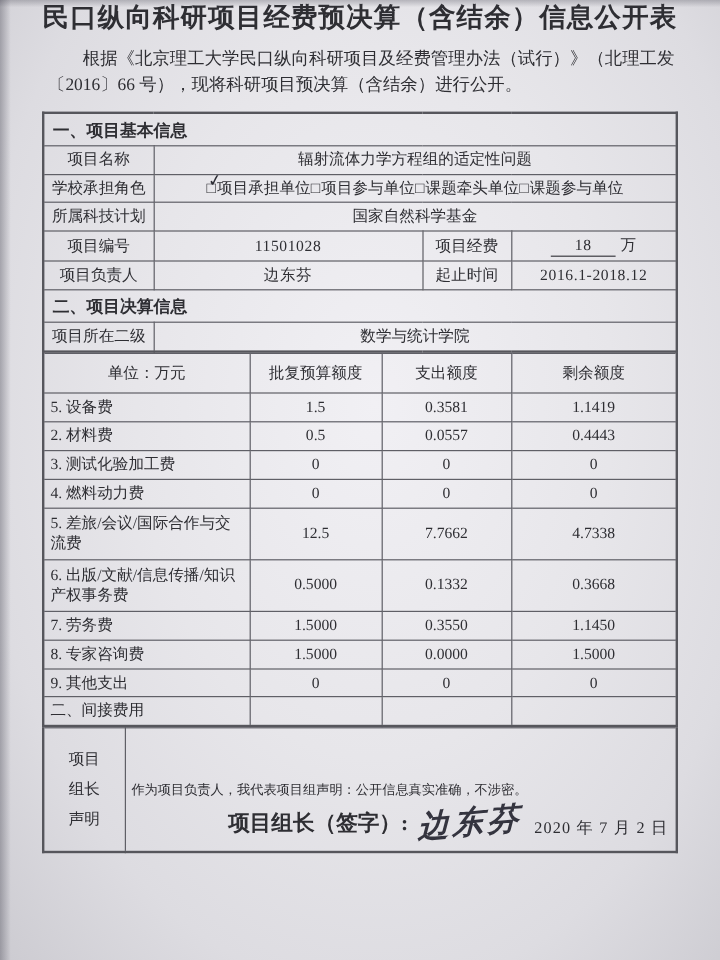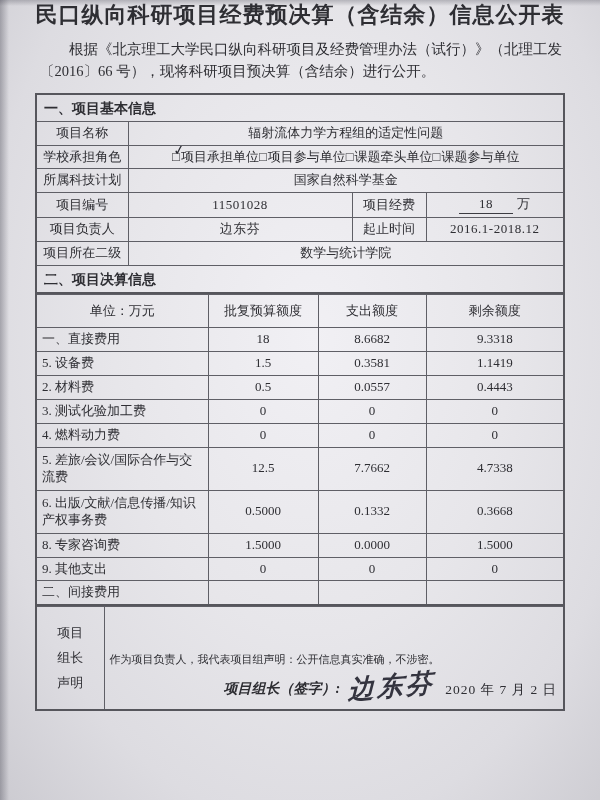--- a/index.html
+++ b/index.html
@@ -66,21 +66,21 @@
     font-family:"DejaVu Sans",sans-serif;
   }
   
   .decl-label div{line-height:1.9;text-align:center;font-size:13px;}
   .decl-cell{position:relative;height:96px;vertical-align:top;}
   .decl-state{padding-top:2px;font-size:11px;}
   .sign-row{
     position:absolute;right:6px;bottom:8px;
     display:flex;align-items:flex-end;gap:6px;white-space:nowrap;
   }
-  .sign-label{font-size:14px;font-weight:bold;padding-bottom:3px;font-style:italic;}
+  .sign-label{font-size:18px;font-weight:bold;padding-bottom:3px;}
   .signature{
     font-family:"DejaVu Sans",sans-serif;
     font-size:26px;font-weight:bold;font-style:italic;
     color:#34343f;letter-spacing:3px;
     transform:rotate(-5deg) skewX(-6deg);
     margin:0 4px -2px 2px;
   }
   .sign-date{font-size:13.5px;padding-bottom:3px;letter-spacing:1px;}
   
   col.b1{width:92px;}  col.b2{width:224px;} col.b3{width:74px;} col.b4{width:138px;}
@@ -128,51 +128,45 @@
       <td class="lbl">项目经费</td>
       <td class="val"><span class="uline">18</span><span class="unit">万</span></td>
     </tr>
     <tr>
       <td class="lbl">项目负责人</td>
       <td class="val">边东芬</td>
       <td class="lbl">起止时间</td>
       <td class="val">2016.1-2018.12</td>
     </tr>
     <tr>
+      <td class="sec" colspan="4">二、项目决算信息</td>
+    </tr>
+
+    <tr>
       <td class="lbl">项目所在二级</td>
       <td class="c" colspan="3">数学与统计学院</td>
-    </tr>
-
-    <tr>
-      <td class="sec" colspan="4">二、项目决算信息</td>
     </tr>
   </tbody>
     </table>
 
   <table class="grid" style="margin-top:0;border-top:none;">
     <colgroup>
         <col class="k1">
         <col class="k2">
         <col class="k3">
         <col class="k4">
       </colgroup>
     <tbody>
         <tr>
       <td class="c" style="height:26px">单位：万元</td>
       <td class="c">批复预算额度</td>
       <td class="c">支出额度</td>
       <td class="c">剩余额度</td>
     </tr>
     <tr>
-      <td>一、直接费用</td>
-      <td class="c">18</td>
-      <td class="c">8.6682</td>
-      <td class="c">9.3318</td>
-    </tr>
-    <tr>
       <td>5. 设备费</td>
       <td class="c">1.5</td>
       <td class="c">0.3581</td>
       <td class="c">1.1419</td>
     </tr>
     <tr>
       <td>2. 材料费</td>
       <td class="c">0.5</td>
       <td class="c">0.0557</td>
       <td class="c">0.4443</td>
@@ -193,20 +187,26 @@
       <td>5. 差旅/会议/国际合作与交流费</td>
       <td class="c">12.5</td>
       <td class="c">7.7662</td>
       <td class="c">4.7338</td>
     </tr>
     <tr class="tall">
       <td>6. 出版/文献/信息传播/知识产权事务费</td>
       <td class="c">0.5000</td>
       <td class="c">0.1332</td>
       <td class="c">0.3668</td>
+    </tr>
+    <tr>
+      <td>7. 劳务费</td>
+      <td class="c">1.5000</td>
+      <td class="c">0.3550</td>
+      <td class="c">1.1450</td>
     </tr>
     <tr>
       <td>8. 专家咨询费</td>
       <td class="c">1.5000</td>
       <td class="c">0.0000</td>
       <td class="c">1.5000</td>
     </tr>
     <tr>
       <td>9. 其他支出</td>
       <td class="c">0</td>

